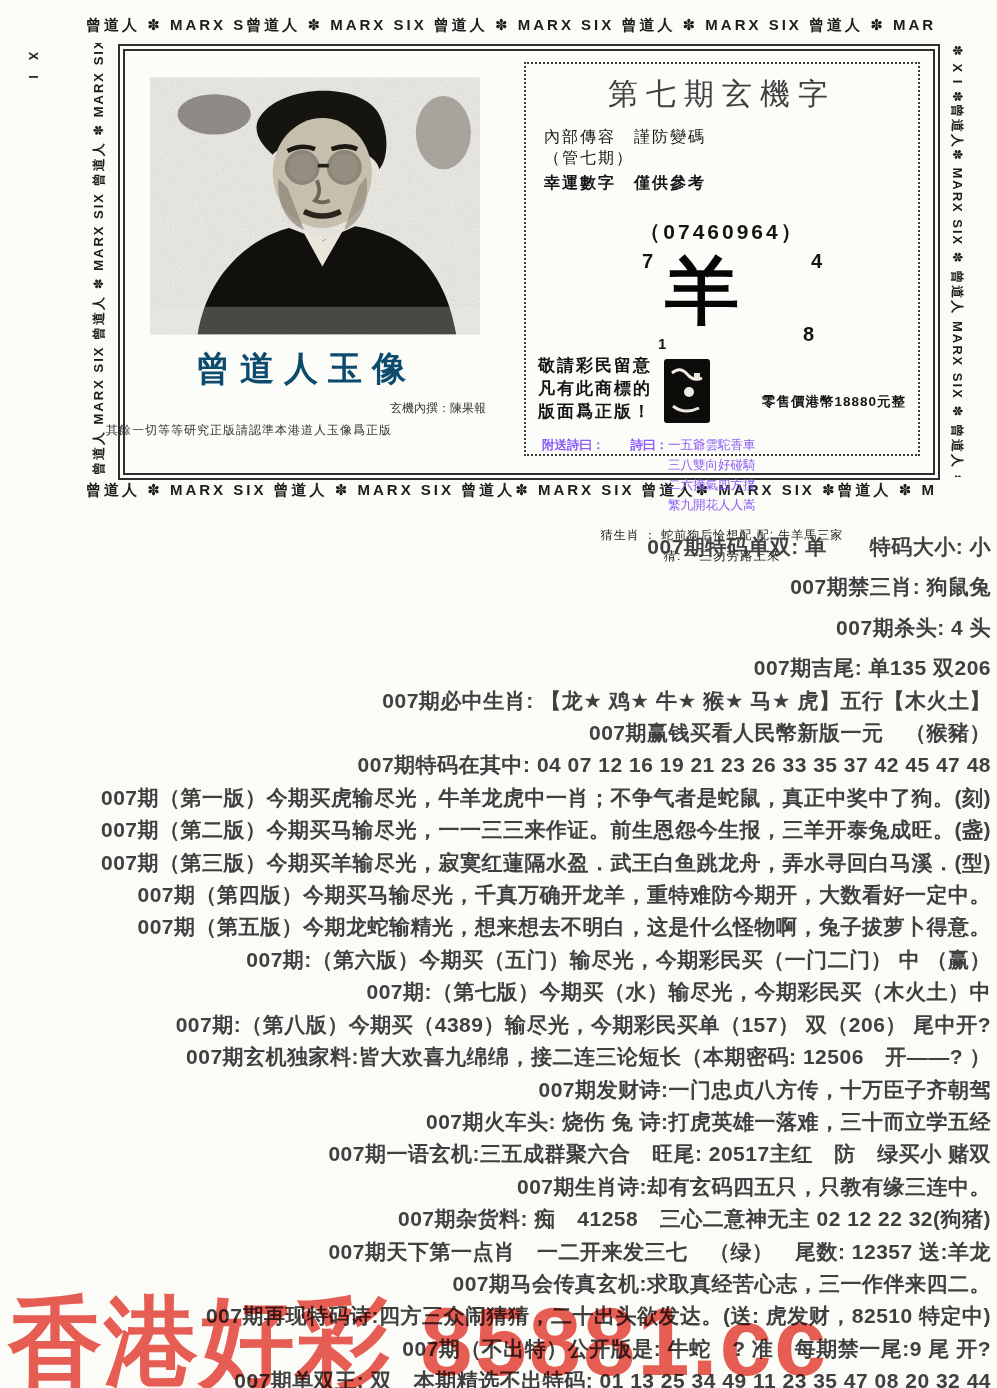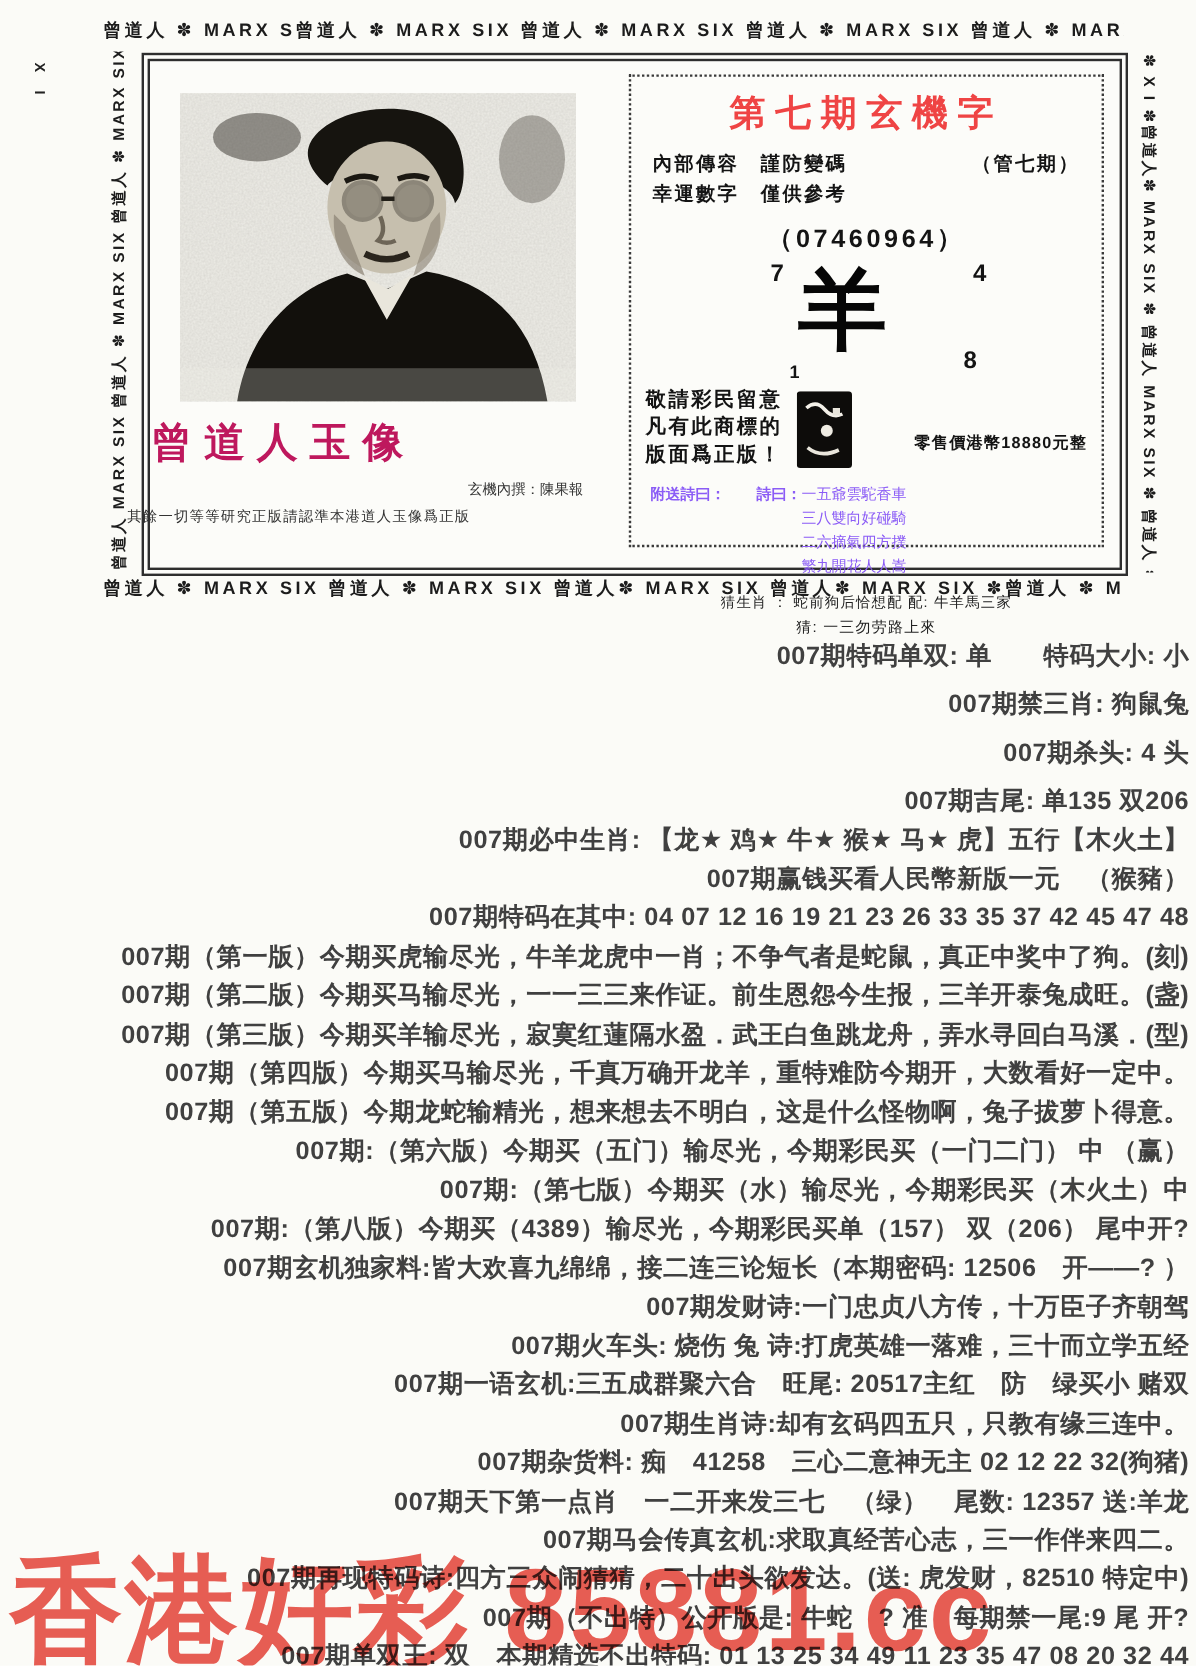--- a/index.html
+++ b/index.html
@@ -15,29 +15,29 @@
   .vstrip{position:absolute;width:432px;height:24px;font-size:13px;font-weight:bold;letter-spacing:2px;white-space:nowrap;overflow:hidden;color:#1c1c1c;}
   .vleft{left:90px;top:475px;transform:rotate(-90deg);transform-origin:0 0;}
   .vright{left:966px;top:45px;transform:rotate(90deg);transform-origin:0 0;}
   .corner-mark{position:absolute;left:24px;top:52px;width:16px;font-size:12px;font-weight:bold;writing-mode:vertical-rl;letter-spacing:6px;color:#222;}
   
   .flyer{position:absolute;left:118px;top:44px;width:818px;height:432px;border:2px solid #2e2e2e;background:#fcfcf9;}
   .flyer::before{content:"";position:absolute;inset:3px;border:2px solid #2e2e2e;pointer-events:none;}
   
   .portrait-wrap{position:absolute;left:30px;top:26px;width:330px;height:268px;}
   .portrait-wrap svg{width:100%;height:100%;display:block;}
-  .portrait-caption{position:absolute;left:6px;top:300px;width:360px;text-align:left;font-size:34px;font-weight:bold;letter-spacing:10px;color:#be185d;}
+  .portrait-caption{position:absolute;left:6px;top:300px;width:360px;text-align:center;font-size:34px;font-weight:bold;letter-spacing:10px;color:#0c4a6e;}
   .portrait-credit{position:absolute;left:6px;top:354px;width:360px;text-align:right;font-size:12px;color:#333;}
   .portrait-note{position:absolute;left:-14px;top:376px;width:400px;font-size:12px;color:#333;letter-spacing:1px;}
   
   .oracle{position:absolute;left:404px;top:16px;width:396px;height:394px;border:2px dotted #3a3a3a;box-sizing:border-box;}
-  .oracle-title{margin-top:10px;text-align:center;font-size:30px;font-weight:bold;letter-spacing:8px;color:#ef4444;}
-  .oracle-row1{display:flex;justify-content:space-between;padding:0 18px;margin-top:12px;font-size:16px;font-weight:bold;letter-spacing:2px;}
+  .oracle-title{margin-top:10px;text-align:center;font-size:30px;font-weight:normal;letter-spacing:8px;color:#404040;}
+  .oracle-row1{display:flex;justify-content:space-between;padding:0 18px;margin-top:12px;font-size:16px;font-weight:normal;letter-spacing:2px;flex-direction:column;}
   .oracle-row2{padding:0 18px;margin-top:4px;font-size:16px;font-weight:bold;letter-spacing:2px;}
-  .oracle-serial{text-align:center;margin-top:12px;font-size:21px;font-weight:bold;letter-spacing:3px;}
+  .oracle-serial{text-align:center;margin-top:24px;font-size:21px;font-weight:bold;letter-spacing:3px;}
   .zodiac-zone{position:relative;height:104px;margin-top:2px;}
   .zodiac-char{position:absolute;left:0;right:40px;top:-6px;text-align:center;font-size:74px;font-weight:bold;color:#060606;}
   .z-num{position:absolute;font-size:20px;font-weight:bold;color:#141414;}
   .zn-tl{left:116px;top:2px;}
   .zn-tr{right:96px;top:2px;}
   .zn-br{right:104px;bottom:6px;}
   .zn-bl{left:132px;bottom:0;font-size:15px;}
   .notice-row{display:flex;align-items:flex-end;gap:12px;padding:0 12px;margin-top:2px;}
   .notice-lines{font-size:17px;font-weight:bold;line-height:23px;letter-spacing:2px;}
   .stamp{width:46px;height:64px;flex:0 0 auto;}

